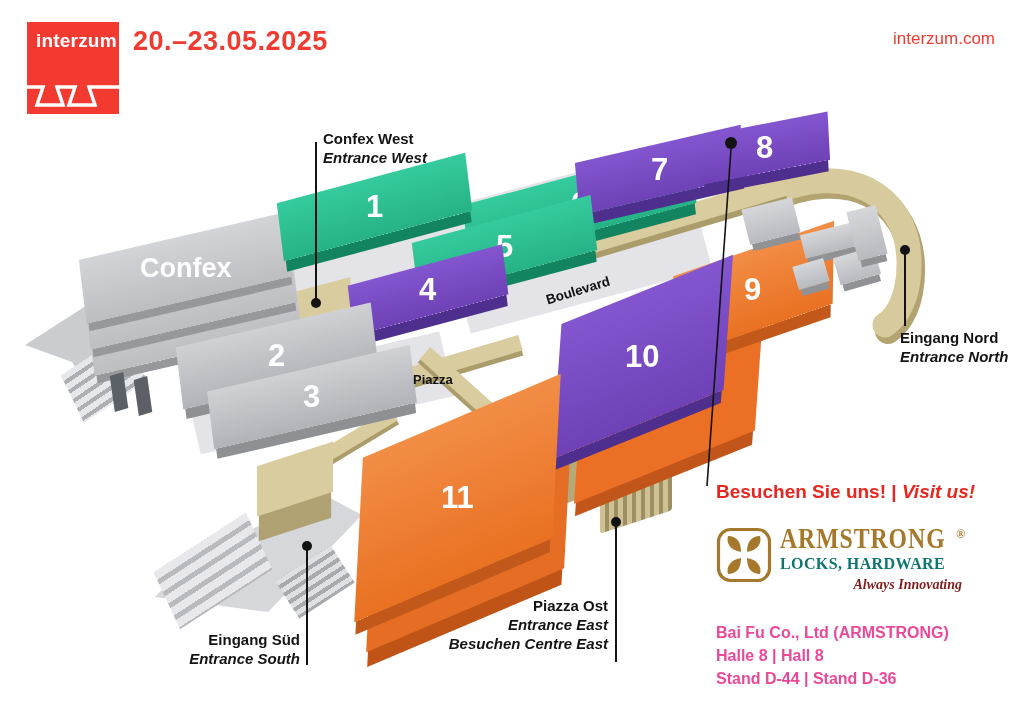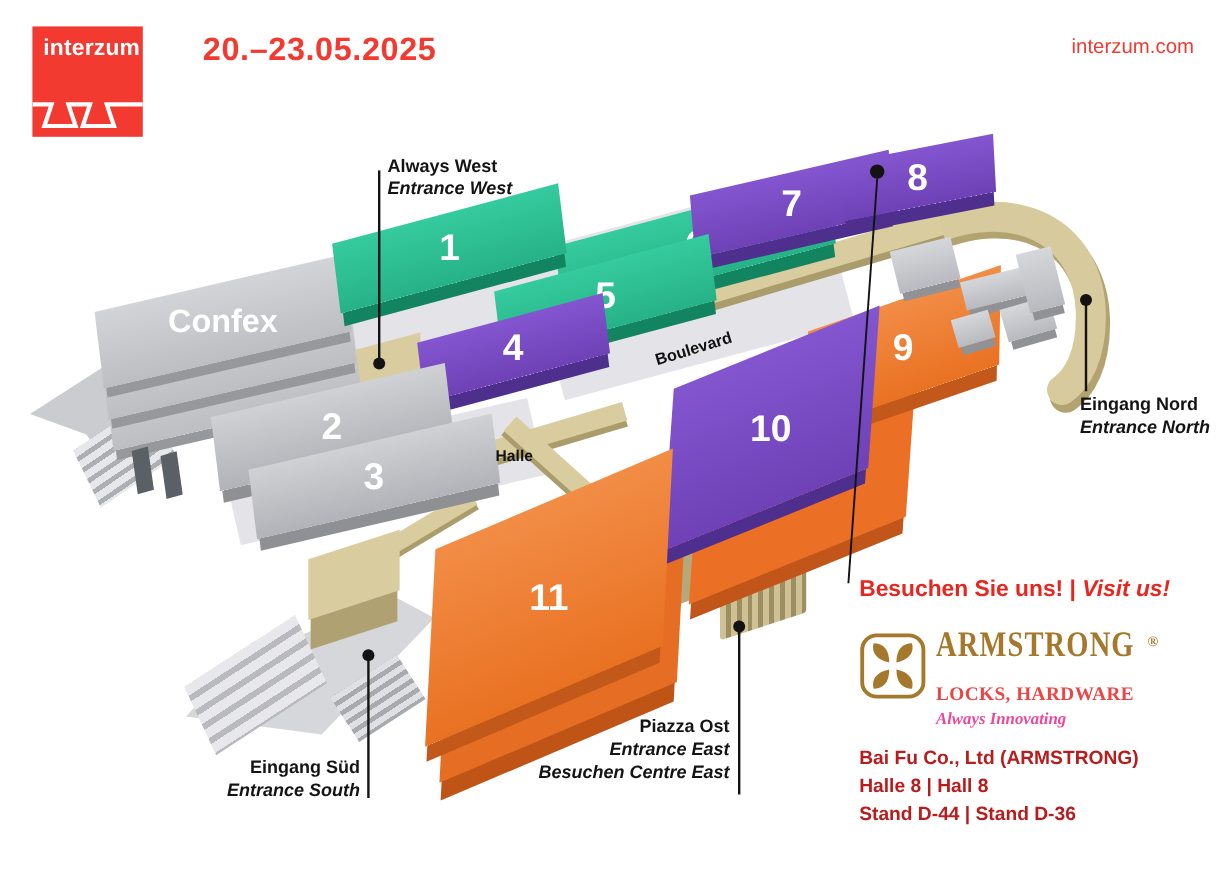--- a/index.html
+++ b/index.html
@@ -3,21 +3,21 @@
 <meta charset="utf-8">
 <style>
   * { margin:0; padding:0; box-sizing:border-box; }
   body { background:#ffffff; font-family:"Liberation Sans", sans-serif; }
   .stage { position:relative; width:1024px; height:724px; background:#ffffff; overflow:hidden;border-radius:31px; }
 
   
   .logo { position:absolute; left:27px; top:22px; width:92px; height:92px; background:#F23A31; }
   .logo-word { color:#fff; font-weight:700; font-size:19px; letter-spacing:.2px; padding:8px 0 0 9px; }
   .logo-zig { position:absolute; left:0; bottom:5px; }
-  .date { position:absolute; left:133px; top:26px; color:#F23A31; font-weight:700; font-size:27px; letter-spacing:.5px;margin-left:36px; }
+  .date { position:absolute; left:133px; top:26px; color:#F23A31; font-weight:700; font-size:27px; letter-spacing:.5px; }
   .site { position:absolute; right:29px; top:29px; color:#F23A31; font-size:17px; }
 
   
   .hall { position:absolute; display:flex; align-items:center; justify-content:center;
           color:#fff; font-weight:700; font-size:31px; z-index:3; }
   .hall .num { display:block; }
   .green  { background:linear-gradient(180deg,#35cb9e,#26b286); box-shadow:0 13px 0 -2px #128560; }
   .purple { background:linear-gradient(180deg,#8356d0,#6f41b6); box-shadow:0 13px 0 -2px #4e2f8d; }
   .orangeh{ background:linear-gradient(180deg,#f28d46,#e97122); box-shadow:0 14px 0 -2px #c2591a; }
   .grayh  { background:linear-gradient(180deg,#d0d1d5,#b2b3b8); box-shadow:0 12px 0 -2px #8f9094; }
@@ -114,23 +114,23 @@
 
   
   .visit { position:absolute; left:716px; top:481px; z-index:8; font-size:19px; font-weight:700; color:#E8251F; white-space:nowrap; }
   .visit .it { font-style:italic; }
   .armstrong { position:absolute; left:716px; top:527px; z-index:8; display:flex; gap:8px; align-items:flex-start; }
   .arm-right { width:182px; }
   .arm-name-row { display:flex; align-items:flex-start; }
   .arm-name { font-family:"Liberation Serif", serif; font-weight:700; font-size:25px; color:#A5782B;
               letter-spacing:1px; transform:scale(0.95,1.2); transform-origin:left bottom; white-space:nowrap; }
   .arm-reg { font-family:"Liberation Serif", serif; font-weight:700; font-size:12px; color:#A5782B; margin-left:2px; }
-  .arm-sub { font-family:"Liberation Serif", serif; font-weight:700; font-size:16px; color:#ef4444; letter-spacing:.4px; margin-top:15px; white-space:nowrap; }
-  .arm-tag { font-family:"Liberation Serif", serif; font-style:italic; font-weight:700; font-size:14px; color:#ec4899; text-align:left; margin-top:4px; }
-  .company { position:absolute; left:716px; top:621px; z-index:8; font-size:16px; font-weight:700; color:#b91c1c; line-height:23px; }
+  .arm-sub { font-family:"Liberation Serif", serif; font-weight:700; font-size:16px; color:#0f766e; letter-spacing:.4px; margin-top:0; white-space:nowrap; }
+  .arm-tag { font-family:"Liberation Serif", serif; font-style:italic; font-weight:700; font-size:14px; color:#7f1d1d; text-align:right; margin-top:4px; }
+  .company { position:absolute; left:716px; top:621px; z-index:8; font-size:16px; font-weight:700; color:#ec4899; line-height:23px; }
 </style>
 </head>
 <body>
 
 <div class="stage">
 
   <div class="logo">
     <div class="logo-word">interzum</div>
     <svg class="logo-zig" width="92" height="30" viewBox="0 0 92 30">
       <path d="M0 8 H16 L10 26 H36 L30 8 H48 L42 26 H68 L62 8 H92" fill="none" stroke="#ffffff" stroke-width="3.5"></path>
@@ -210,37 +210,37 @@
       <span class="num">11</span>
     </div>
 
   <div class="gblock" id="gb1"></div>
   <div class="gblock" id="gb2"></div>
   <div class="gblock" id="gb3"></div>
   <div class="gblock" id="gb4"></div>
   <div class="gblock" id="gb5"></div>
 
   <div class="walklabel" id="lbl-boulevard">Boulevard</div>
-  <div class="walklabel" id="lbl-piazza">Halle</div>
+  <div class="walklabel" id="lbl-piazza">Piazza</div>
 
   <svg class="svgtop" width="1024" height="724">
     <line x1="316" y1="142" x2="316" y2="299" stroke="#131313" stroke-width="2"></line>
     <circle cx="316" cy="303" r="5" fill="#131313"></circle>
     <circle cx="905" cy="250" r="5" fill="#131313"></circle>
     <line x1="905" y1="254" x2="905" y2="326" stroke="#131313" stroke-width="2"></line>
     <circle cx="307" cy="546" r="5" fill="#131313"></circle>
     <line x1="307" y1="550" x2="307" y2="665" stroke="#131313" stroke-width="2"></line>
     <circle cx="616" cy="522" r="5" fill="#131313"></circle>
     <line x1="616" y1="526" x2="616" y2="662" stroke="#131313" stroke-width="2"></line>
     <circle cx="731" cy="143" r="6" fill="#131313"></circle>
     <line x1="731" y1="149" x2="707" y2="486" stroke="#131313" stroke-width="1.6"></line>
   </svg>
 
   <div class="entr" id="lbl-west">
-    <div class="de">Always West</div>
+    <div class="de">Confex West</div>
     <div class="en">Entrance West</div>
   </div>
   <div class="entr" id="lbl-south">
     <div class="de">Eingang Süd</div>
     <div class="en">Entrance South</div>
   </div>
   <div class="entr" id="lbl-north">
     <div class="de">Eingang Nord</div>
     <div class="en">Entrance North</div>
   </div>

